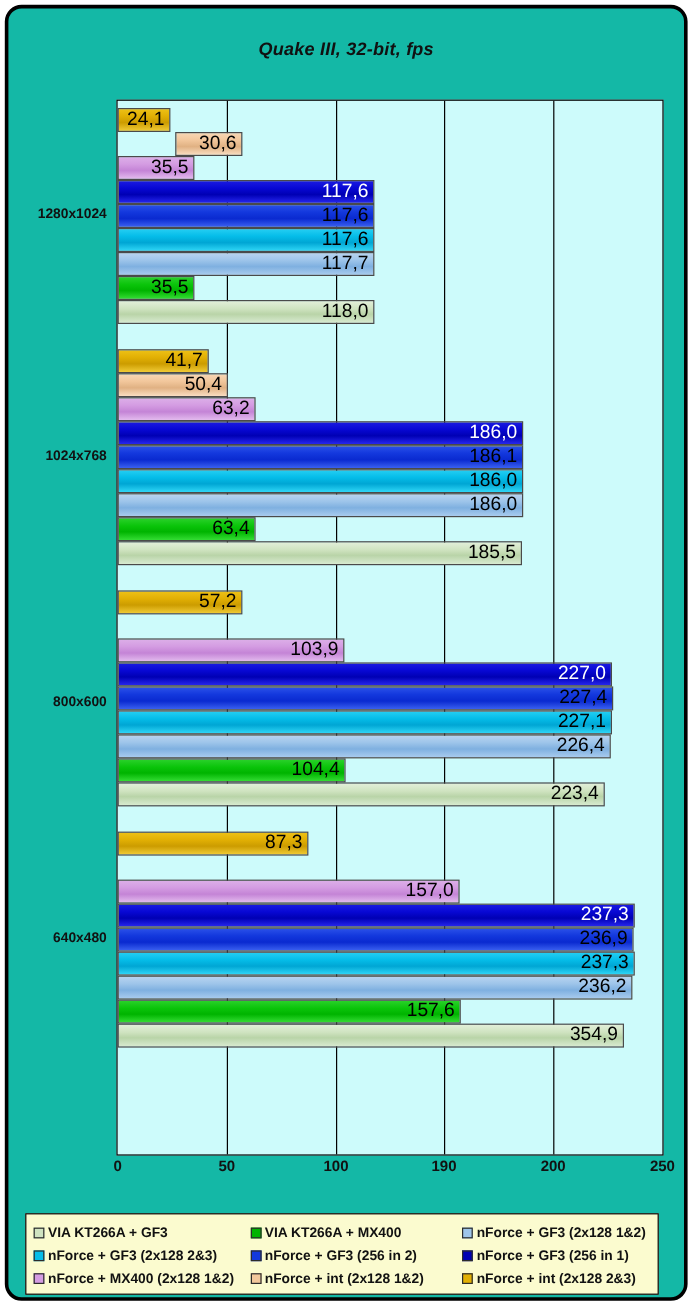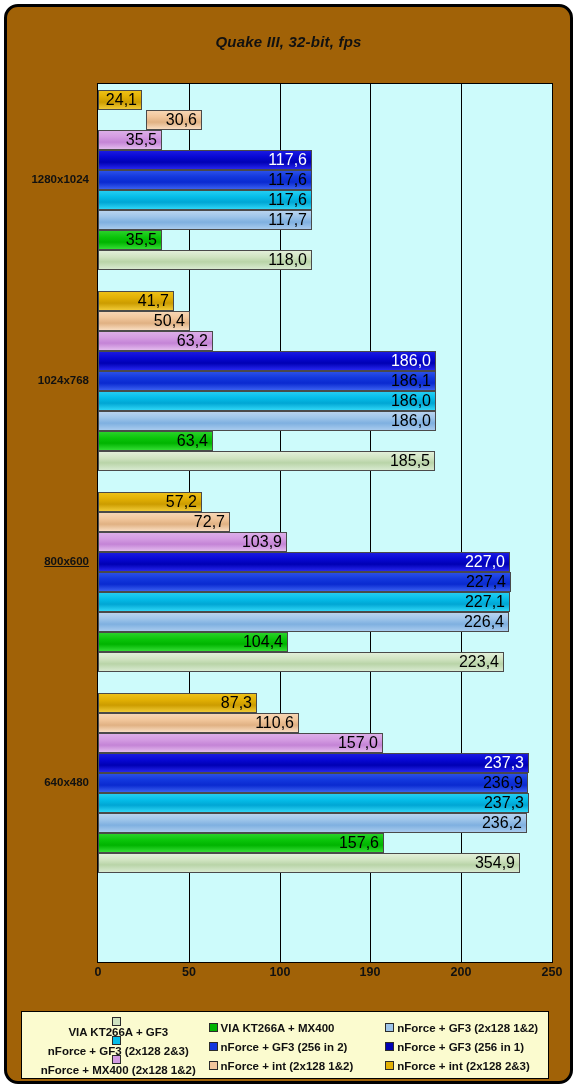--- a/index.html
+++ b/index.html
@@ -14,21 +14,21 @@
     overflow: hidden;
   }
 
   
   #panel {
     position: absolute;
     left: 4px;
     top: 4px;
     width: 569px;
     height: 1080px;
-    background: #a16207;
+    background: #14b8a6;
     border: 3px solid #000000;
     border-radius: 14px;
     box-sizing: border-box;
   }
 
   
   #chart-title {
     position: absolute;
     left: 0;
     top: 26px;
@@ -153,21 +153,21 @@
     align-items: center;
   }
   .legend-item {
     display: flex;
     align-items: center;
     white-space: nowrap;
     font-size: 11.5px;
     font-weight: bold;
     color: #111111;
   }
-  .legend-item.c1 { width: 182px; flex-direction: column; }
+  .legend-item.c1 { width: 182px; }
   .legend-item.c2 { width: 178px; }
   .legend-item.c3 { width: 160px; }
   .swatch {
     width: 9px;
     height: 9px;
     border: 1px solid #2b2b2b;
     margin-right: 3px;
     flex: 0 0 auto;
     box-sizing: border-box;
   }
@@ -237,23 +237,20 @@
       </div>
       <div class="bar s1" style="top: 348px; left: 0px; width: 115px;">
         <span class="bar-label">63,4</span>
       </div>
       <div class="bar s0" style="top: 368px; left: 0px; width: 337px;">
         <span class="bar-label">185,5</span>
       </div>
       <div class="bar s8" style="top: 409px; left: 0px; width: 104px;">
         <span class="bar-label">57,2</span>
       </div>
-      <div class="bar s7" style="top: 429px; left: 0px; width: 132px;">
-        <span class="bar-label">72,7</span>
-      </div>
       <div class="bar s6" style="top: 449px; left: 0px; width: 189px; padding-left: 20px;">
         <span class="bar-label">103,9</span>
       </div>
       <div class="bar s5" style="top: 469px; left: 0px; width: 412px;">
         <span class="bar-label light">227,0</span>
       </div>
       <div class="bar s4" style="top: 489px; left: 0px; width: 413px;">
         <span class="bar-label">227,4</span>
       </div>
       <div class="bar s3" style="top: 509px; left: 0px; width: 412px;">
@@ -263,23 +260,20 @@
         <span class="bar-label">226,4</span>
       </div>
       <div class="bar s1" style="top: 549px; left: 0px; width: 190px;">
         <span class="bar-label">104,4</span>
       </div>
       <div class="bar s0" style="top: 569px; left: 0px; width: 406px;">
         <span class="bar-label">223,4</span>
       </div>
       <div class="bar s8" style="top: 610px; left: 0px; width: 159px;">
         <span class="bar-label">87,3</span>
-      </div>
-      <div class="bar s7" style="top: 630px; left: 0px; width: 201px;">
-        <span class="bar-label">110,6</span>
       </div>
       <div class="bar s6" style="top: 650px; left: 0px; width: 285px;">
         <span class="bar-label">157,0</span>
       </div>
       <div class="bar s5" style="top: 670px; left: 0px; width: 431px;">
         <span class="bar-label light">237,3</span>
       </div>
       <div class="bar s4" style="top: 690px; left: 0px; width: 430px;">
         <span class="bar-label">236,9</span>
       </div>
@@ -293,21 +287,21 @@
         <span class="bar-label">157,6</span>
       </div>
       <div class="bar s0" style="top: 770px; left: 0px; width: 422px;">
         <span class="bar-label">354,9</span>
       </div>
     </div>
 
   <div id="cat-labels">
       <div class="cat-label" style="top: 90px;">1280x1024</div>
       <div class="cat-label" style="top: 291px;">1024x768</div>
-      <div class="cat-label" style="top: 472px; text-decoration: underline;">800x600</div>
+      <div class="cat-label" style="top: 496px;">800x600</div>
       <div class="cat-label" style="top: 693px;">640x480</div>
     </div>
 
   <div id="x-axis">
       <div class="tick-label" style="left: 91px;">0</div>
       <div class="tick-label" style="left: 182px;">50</div>
       <div class="tick-label" style="left: 273px;">100</div>
       <div class="tick-label" style="left: 363px;">190</div>
       <div class="tick-label" style="left: 454px;">200</div>
       <div class="tick-label" style="left: 545px;">250</div>

